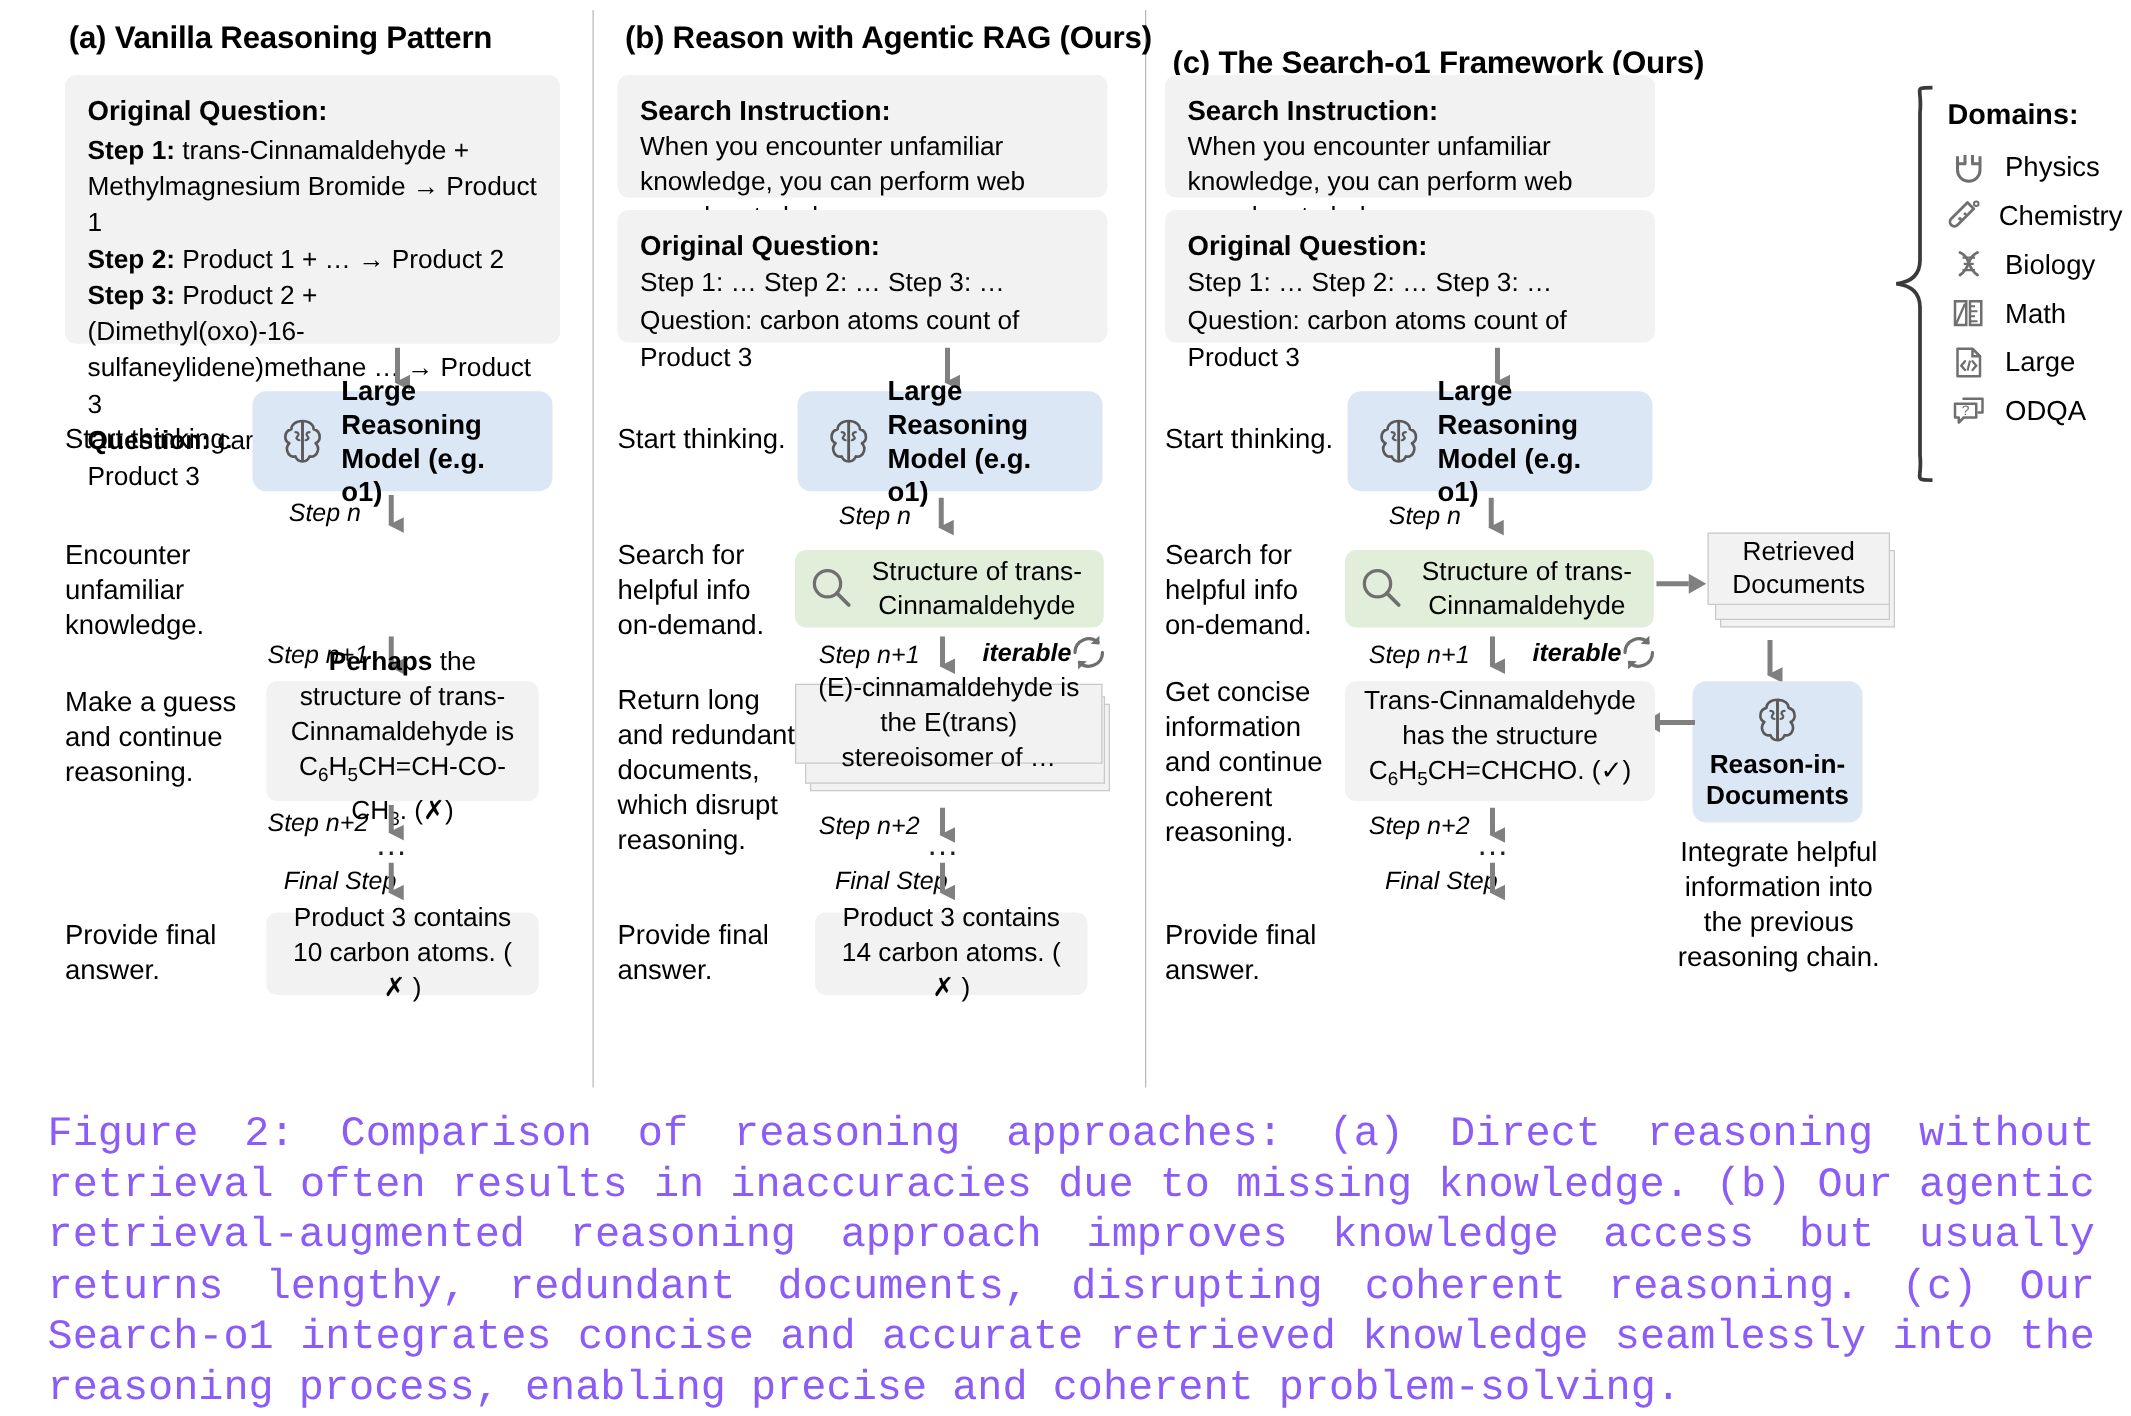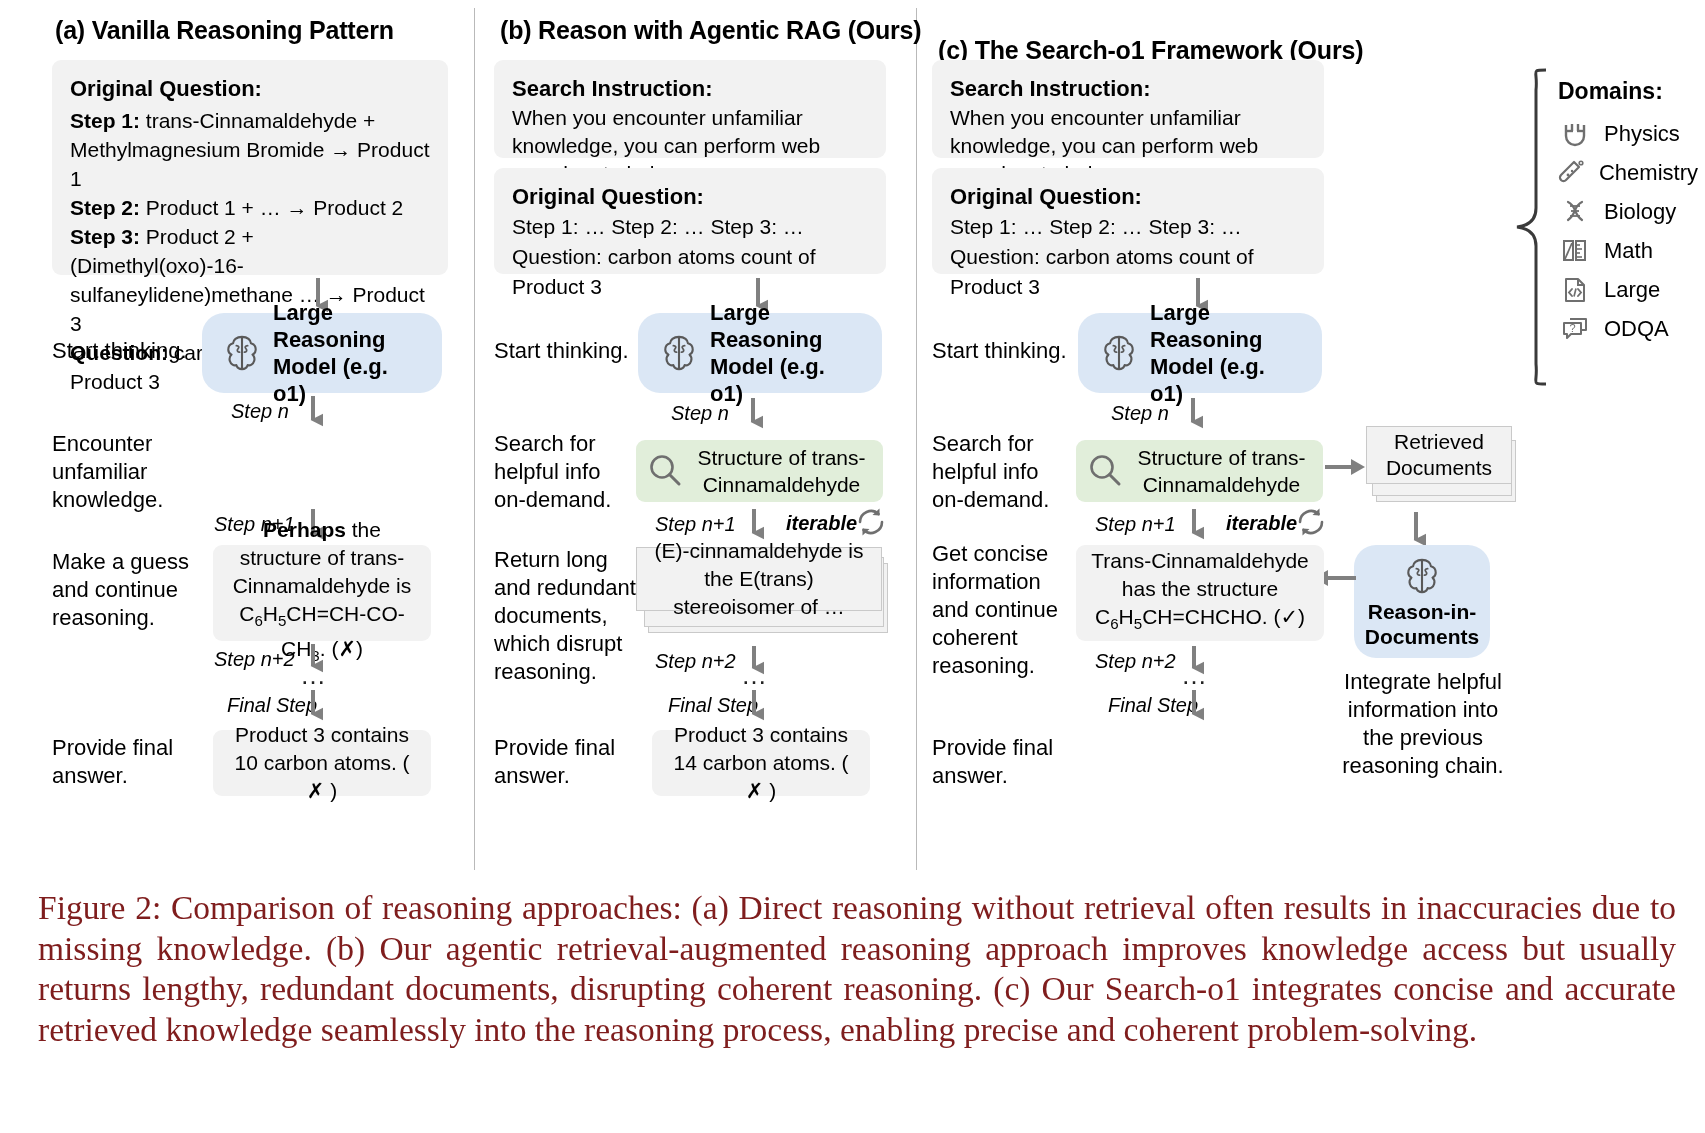--- a/index.html
+++ b/index.html
@@ -38,21 +38,21 @@
   .gbox {
     position:absolute;
     background:#f2f2f2;
     border-radius:9px;
   }
   .gbox-pad { padding:14px 18px; }
 
   .blue {
     position:absolute;
     background:#dbe7f5;
-    border-radius:22px;
+    border-radius:11px;
   }
   .green {
     position:absolute;
     background:#e1eeda;
     border-radius:9px;
   }
 
   .lead {
     position:absolute;
     font-size:22px;
@@ -109,25 +109,25 @@
   .dom-title { font-size:23px; font-weight:bold; }
   .dom-row { display:flex; align-items:center; height:39px; }
   .dom-row .ico { width:34px; height:30px; margin-right:12px; display:flex; align-items:center; justify-content:center;}
   .dom-row .lbl { font-size:22px; }
 
   
   #caption {
     position:absolute;
     left:38px; top:888px;
     width:1638px;
-    font-family:Liberation Serif, serif;
+    font-family:Liberation Mono, monospace;
     font-size:33.5px;
     line-height:40.5px;
     text-align:justify;
-    color:#7f1d1d;
+    color:#8b5cf6;
   }
   sub { font-size:0.72em; }
 </style>
 </head>
 <body>
 
 <svg width="0" height="0" style="position:absolute" aria-hidden="true">
   <defs>
     <g id="brain-glyph">
       <path d="M24 6 C17 6 13 10 13 14 C9 15 7 18 7 22 C7 25 9 27 11 28 C9 30 8 33 9 36 C10 40 14 42 17 41 C18 44 21 46 24 46 Z

